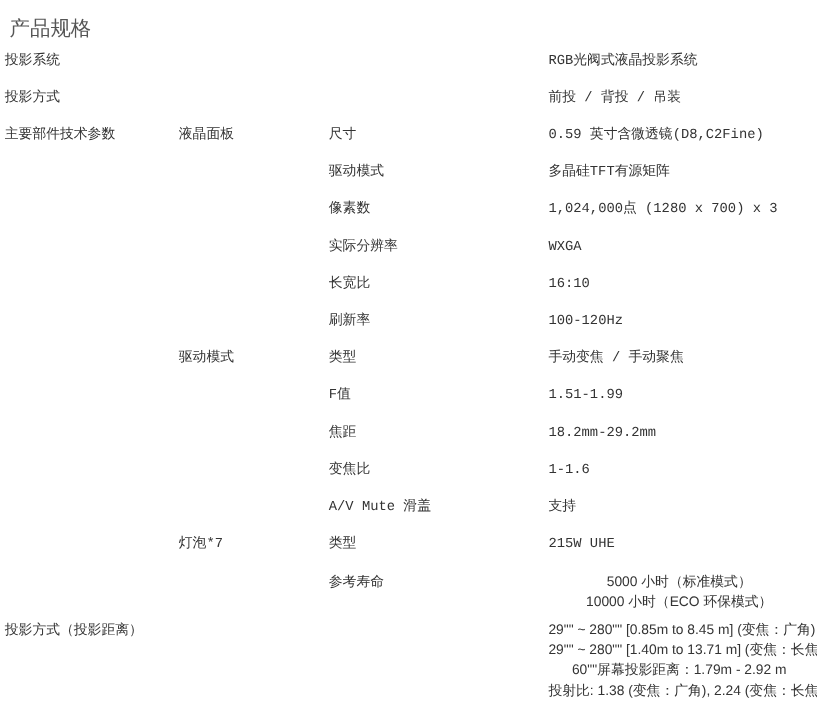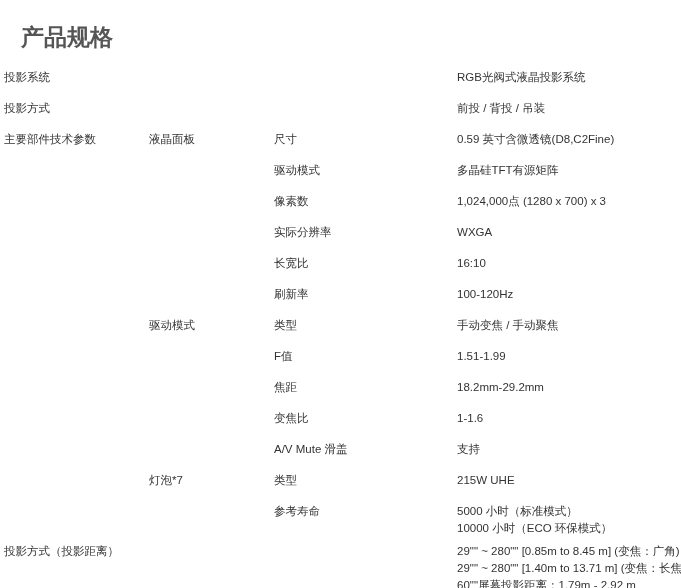--- a/index.html
+++ b/index.html
@@ -10,25 +10,25 @@
   }
   body {
     width: 681px;
     height: 588px;
     font-family: "Liberation Sans", sans-serif;
     color: #333333;
     overflow: hidden;
     position: relative;
   }
   .page-title {
-    font-size: 23px;
+    font-size: 17px;
     color: #555555;
-    font-weight: bold;
+    font-weight: normal;
     padding: 8px 0 0 4px;
-    margin: 17px;
+    margin: 4px;
     line-height: 24px;
   }
   .spec-table {
     width: 681px;
     border-collapse: collapse;
     table-layout: fixed;
     font-size: 11.5px;
   }
   .spec-table td {
     vertical-align: top;
@@ -38,26 +38,27 @@
   .col-a { width: 145px; }
   .col-b { width: 125px; }
   .col-c { width: 183px; }
   .col-d { width: 228px; }
   .cell {
     padding: 3px 6px 3px 4px;
     line-height: 16px;
     white-space: nowrap;
     overflow: visible;
   }
-  .row-h { height: 31px; }
+  .row-h { height: 31px; font-family: Liberation Mono, monospace; }
   .lbl { color: #333333; }
   .val { color: #333333; }
   .multiline-val div {
     line-height: 17px;
     white-space: nowrap;
+    text-align: center;
   }
   .mid { vertical-align: middle; margin-top: 42px; }
 </style>
 </head>
 <body>
 
 <h1 class="page-title">产品规格</h1>
 
 <table class="spec-table">
   <colgroup>

